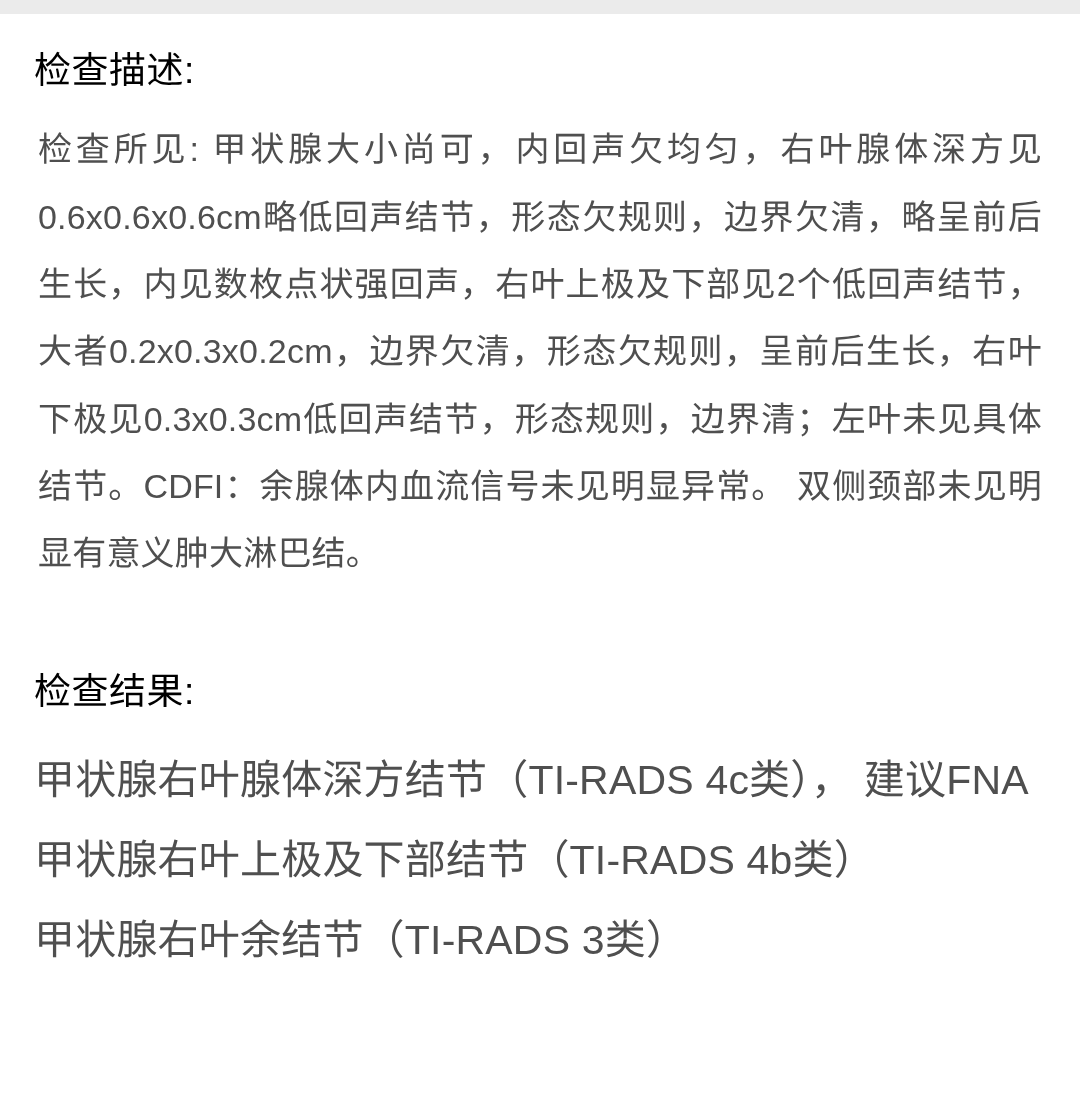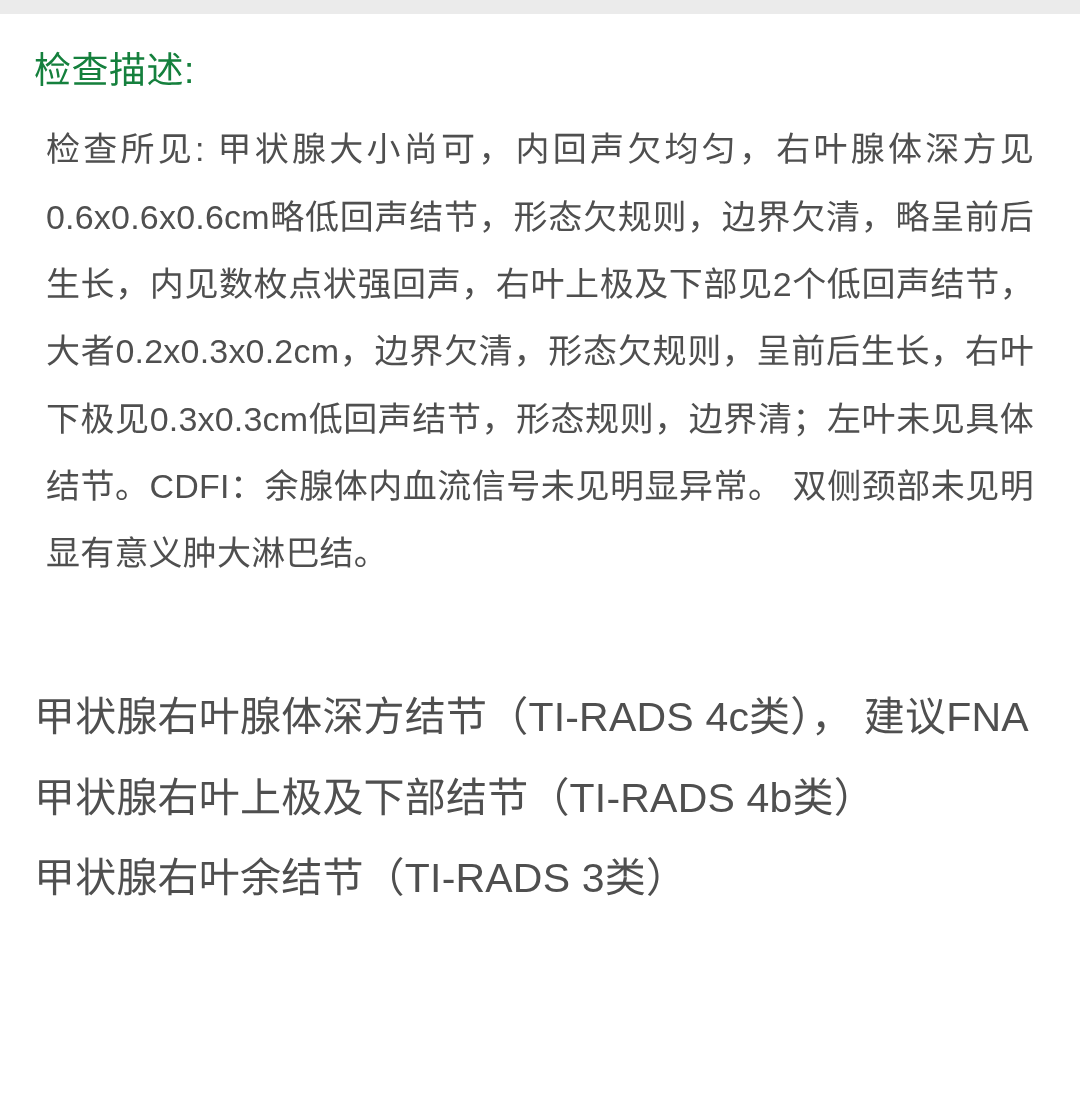--- a/index.html
+++ b/index.html
@@ -26,31 +26,31 @@
     height: 14px;
     background: #ebebeb;
   }
   .content {
     padding: 34px 34px 0 34px;
   }
   .section-title {
     font-size: 37px;
     line-height: 1.25;
     font-weight: 400;
-    color: #15803d;
+    color: #000000;
     letter-spacing: 0.5px;
     margin: 0 0 22px 0;
   }
   .section-body {
     font-size: 34px;
     line-height: 1.98;
     color: #4f4f4f;
     letter-spacing: 0.2px;
     text-align: justify;
-    margin: 12px;
+    margin: 4px;
     word-break: break-word;
   }
   .section-gap {
     height: 78px;
   }
   .result-body {
     font-size: 41px;
     line-height: 1.96;
     color: #4f4f4f;
     letter-spacing: 0.2px;
@@ -78,20 +78,21 @@
   <div class="content">
 
     <div class="section findings">
       <h1 class="section-title">检查描述:</h1>
       <p class="section-body">检查所见: 甲状腺大小尚可，内回声欠均匀，右叶腺体深方见0.6x0.6x0.6cm略低回声结节，形态欠规则，边界欠清，略呈前后生长，内见数枚点状强回声，右叶上极及下部见2个低回声结节，大者0.2x0.3x0.2cm，边界欠清，形态欠规则，呈前后生长，右叶下极见0.3x0.3cm低回声结节，形态规则，边界清；左叶未见具体结节。CDFI：余腺体内血流信号未见明显异常。 双侧颈部未见明显有意义肿大淋巴结。</p>
     </div>
 
     <div class="section-gap"></div>
 
     <div class="section results">
+      <h1 class="section-title title-results">检查结果:</h1>
       <div class="result-body">
         <span class="result-line">甲状腺右叶腺体深方结节（TI-RADS 4c类）， 建议FNA 甲状腺右叶上极及下部结节（TI-RADS 4b类）</span>
         <span class="result-line">甲状腺右叶余结节（TI-RADS 3类）</span>
       </div>
     </div>
 
   </div>
 </div>
 
 </body></html>

